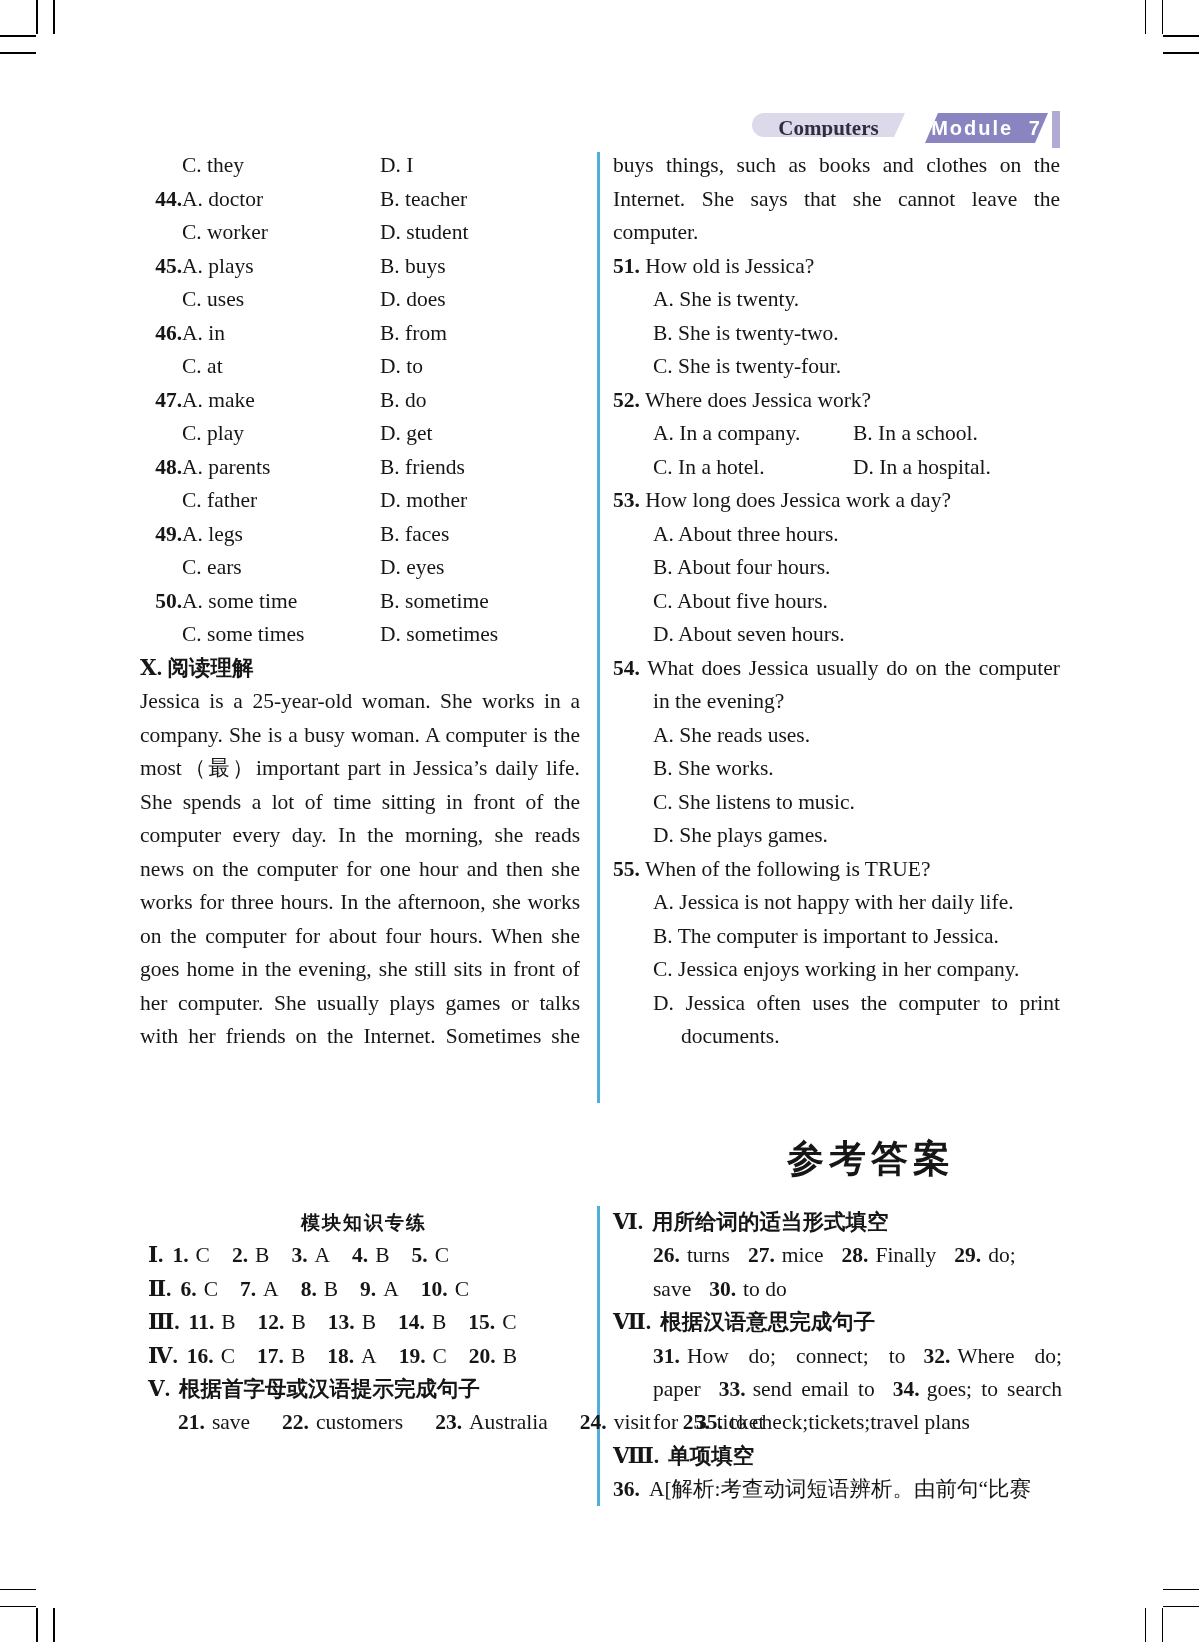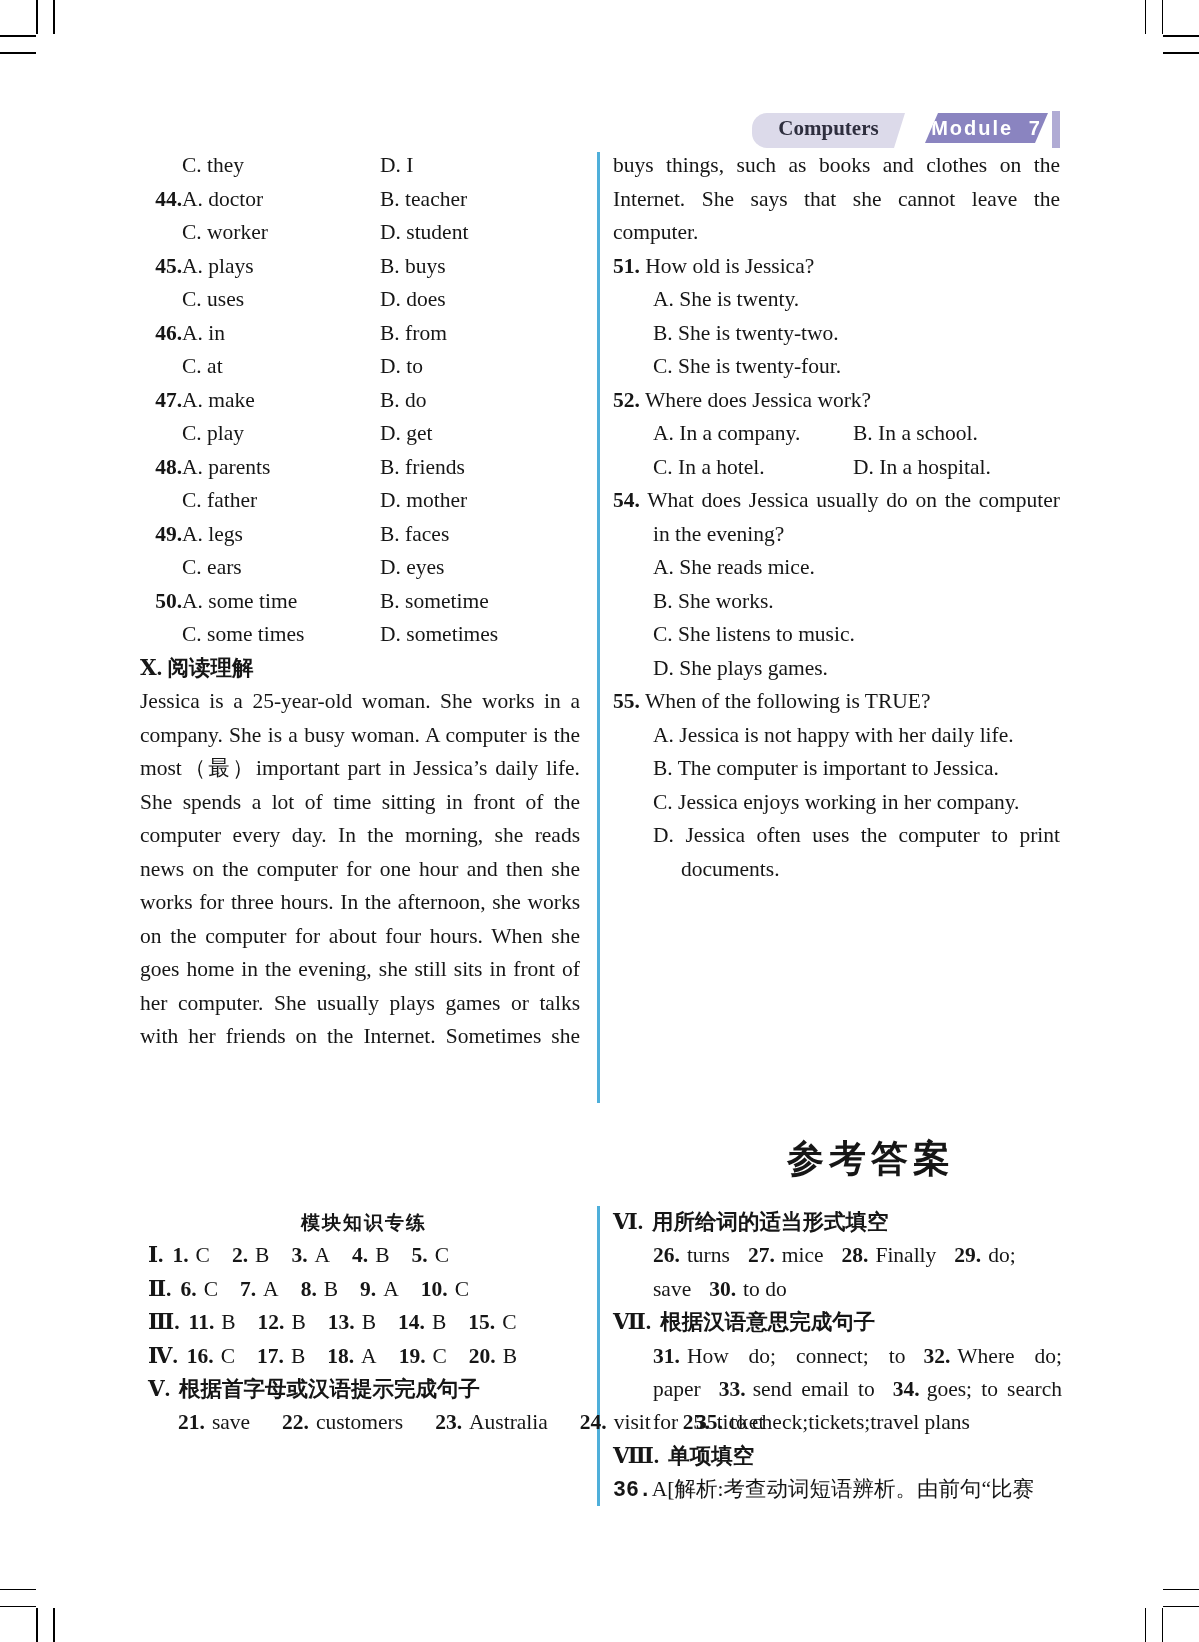--- a/index.html
+++ b/index.html
@@ -6,21 +6,21 @@
   .page {
     position:relative; width:1199px; height:1642px; margin:0 auto;
     background:#ffffff; overflow:hidden;
     font-family:"Liberation Serif","DejaVu Serif",serif;
     color:#161616;
   }
   .crop { position:absolute; background:#000; }
 
   
   .header-pill {
-    position:absolute; left:752px; top:113px; width:153px; height:35px;
+    position:absolute; left:752px; top:113px; width:153px; height:24px;
     background:var(--pill,#dcdaea); border-radius:15px 0 0 15px;
     clip-path:polygon(0 0,100% 0,calc(100% - 11px) 100%,0 100%);
     text-align:center; line-height:30px; font-weight:bold; font-size:21px; color:#2e2e3e;
   }
   .header-badge {
     position:absolute; left:925px; top:113px; width:123px; height:30px;
     background:var(--badge,#8a84c0);
     clip-path:polygon(13px 0,100% 0,calc(100% - 13px) 100%,0 100%);
     color:#fff; font-family:"Liberation Sans","DejaVu Sans",sans-serif;
     font-weight:bold; font-size:20px; letter-spacing:2px; word-spacing:8px;
@@ -64,21 +64,21 @@
   .ans-label { font-weight:bold; margin-right:9px; }
   .ai { margin-right:22px; }
   .ai:last-child { margin-right:0; }
   .ai-n { font-weight:bold; margin-right:7px; }
   .ans-sec-heading { font-weight:bold; }
   .ansflow { text-align:justify; }
   .flow-left  { padding-left:30px; }
   .flow-left .ai { margin-right:32px; }
   .flow-right { padding-left:40px; }
   .flow-right .ai { margin-right:18px; }
-  .explain .ai-n { margin-right:0;font-family:Liberation Mono, monospace; }
+  .explain .ai-n { margin-right:9px; }
 </style>
 </head>
 <body>
 
 <div class="page" style="--badge: #8a84c0; --pill: #dcdaea; --bar: #b0abd4; --divider: #4fafda;">
 
   <div class="header-pill">
     <span>Computers</span>
   </div>
   <div class="header-badge">
@@ -186,22 +186,29 @@
         <div class="q">
           <div class="qline"><span class="qnum">52.</span> <span class="qtext">Where does Jessica work?</span></div>
           <div class="opt-grid">
             <span class="opt-cell">A. In a company.</span>
             <span class="opt-cell">B. In a school.</span>
             <span class="opt-cell">C. In a hotel.</span>
             <span class="opt-cell">D. In a hospital.</span>
           </div>
         </div>
         <div class="q">
+          <div class="qline"><span class="qnum">53.</span> <span class="qtext">How long does Jessica work a day?</span></div>
+          <div class="opt">A. About three hours.</div>
+          <div class="opt">B. About four hours.</div>
+          <div class="opt">C. About five hours.</div>
+          <div class="opt">D. About seven hours.</div>
+        </div>
+        <div class="q">
           <div class="qline"><span class="qnum">54.</span> <span class="qtext">What does Jessica usually do on the computer in the evening?</span></div>
-          <div class="opt">A. She reads mice.</div>
+          <div class="opt">A. She reads uses.</div>
           <div class="opt">B. She works.</div>
           <div class="opt">C. She listens to music.</div>
           <div class="opt">D. She plays games.</div>
         </div>
         <div class="q">
           <div class="qline"><span class="qnum">55.</span> <span class="qtext">When of the following is TRUE?</span></div>
           <div class="opt">A. Jessica is not happy with her daily life.</div>
           <div class="opt">B. The computer is important to Jessica.</div>
           <div class="opt">C. Jessica enjoys working in her company.</div>
           <div class="opt">D. Jessica often uses the computer to print documents.</div>

